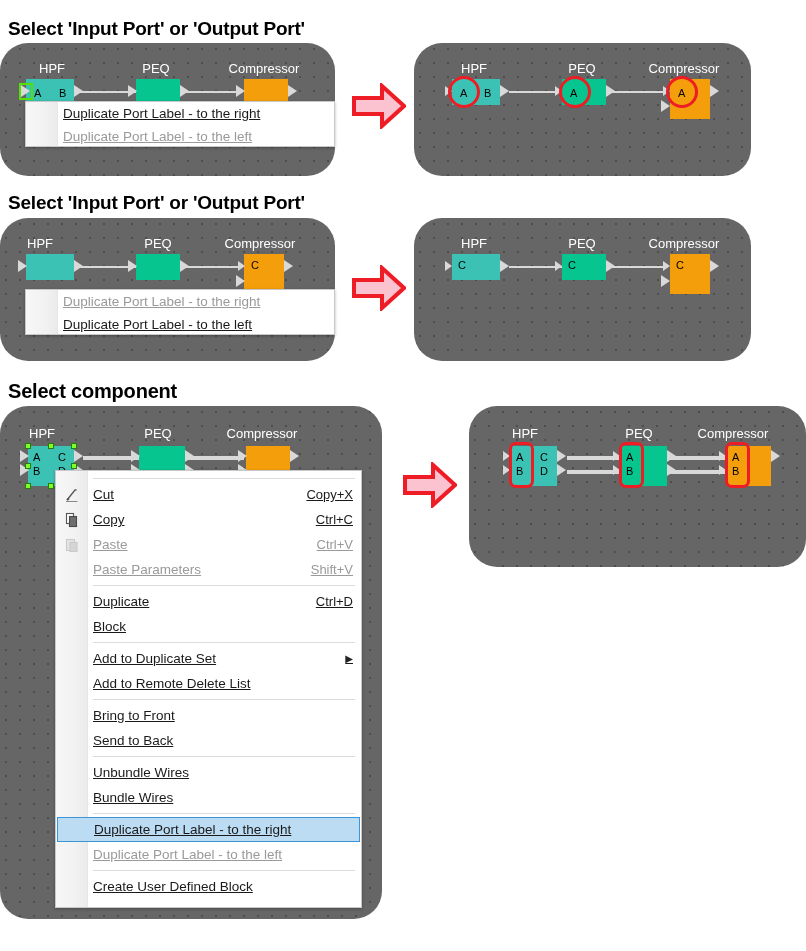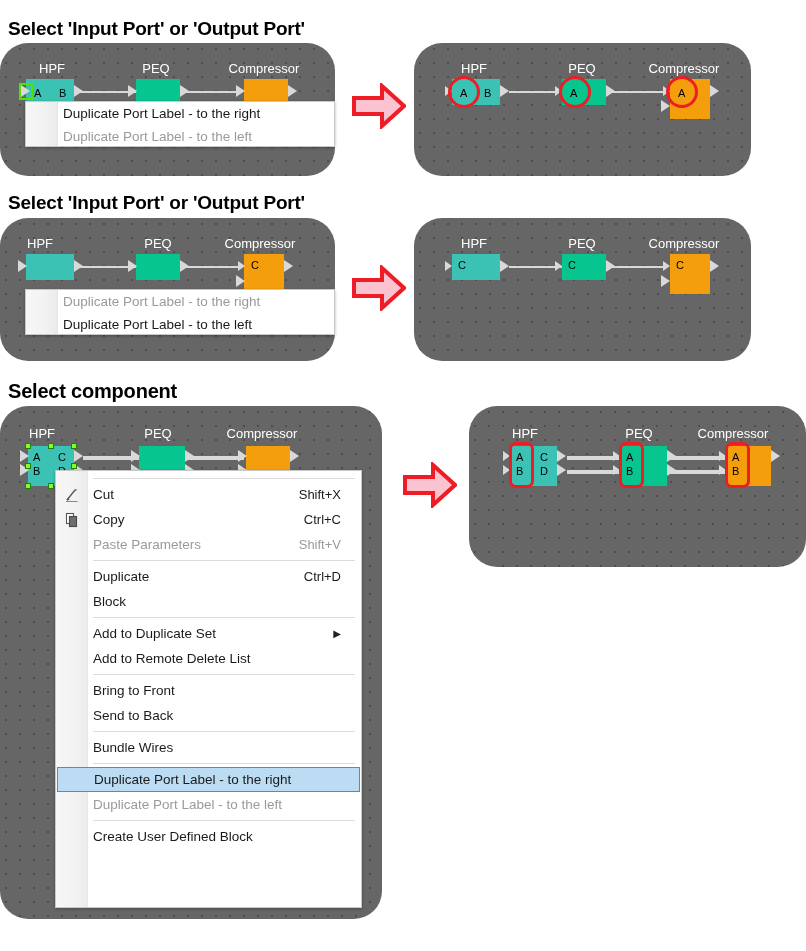--- a/index.html
+++ b/index.html
@@ -60,22 +60,22 @@
     box-sizing:border-box;
     font-family:"Liberation Sans", sans-serif;
   }
   .menu .gutter{
     position:absolute;left:0;top:0;bottom:0;width:31px;
     background:linear-gradient(to right,#f7f7f7 0%,#f2f2f2 60%,#ebebeb 100%);
     border-right:1px solid #e6e6e6;
   }
   .mi{
     position:relative;display:flex;align-items:center;
-    height:25px;padding-left:37px;padding-right:20px;
-    font-size:13.5px;color:#1a1a1a;white-space:nowrap;z-index:2;
+    height:25px;padding-left:37px;padding-right:8px;
+    font-size:13.5px;color:#1a1a1a;white-space:nowrap;z-index:2;text-decoration:underline;
   }
   .mi.disabled{color:#9a9a9a;}
   .mi .accel{margin-left:auto;padding-left:28px;font-size:13px;}
   .mi .mlabel{flex:0 0 auto;}
   .mi .sub-arrow{margin-left:auto;padding-left:28px;font-size:10px;color:#222;}
   .mi.selected{
     background:#bcdcf4;border:1px solid #3c93d6;
     height:23px;margin:0 1px;padding-left:36px;
   }
   .sep{height:1px;background:#dcdcdc;margin:3px 6px 3px 37px;position:relative;z-index:2;}
@@ -275,31 +275,39 @@
       <div id="ctx-items">
           <div class="sep"></div>
           <div class="mi">
             <span class="mi-ico"><svg viewBox="0 0 16 16" width="16" height="16">
                 <path d="M3 13 L11 3" stroke="#555" stroke-width="1.3" fill="none"></path>
                 <path d="M10.4 2.4 L12.6 2.1 L12.2 4.3 Z" fill="#555"></path>
                 <path d="M3 13 L5 11.5" stroke="#555" stroke-width="2" fill="none"></path>
                 <path d="M2 14.5 L13.5 14.5" stroke="#888" stroke-width="1" fill="none"></path>
               </svg></span>
             <span class="mlabel">Cut</span>
-            <span class="accel">Shift+X</span>
+            <span class="accel">Copy+X</span>
           </div>
           <div class="mi">
             <span class="mi-ico"><svg viewBox="0 0 16 16" width="16" height="16">
                 <rect x="2.5" y="1.5" width="7" height="10" fill="#fff" stroke="#555" stroke-width="1.1"></rect>
                 <rect x="5.5" y="4.5" width="7" height="10" fill="#6f6f6f" stroke="#4a4a4a" stroke-width="1.1"></rect>
               </svg></span>
             <span class="mlabel">Copy</span>
             <span class="accel">Ctrl+C</span>
           </div>
           <div class="mi disabled">
+            <span class="mi-ico"><svg viewBox="0 0 16 16" width="16" height="16" opacity="0.45">
+                <rect x="2.5" y="2.5" width="8" height="11" fill="#cfcfcf" stroke="#9a9a9a" stroke-width="1.1"></rect>
+                <rect x="6" y="5.5" width="7" height="9" fill="#b4b4b4" stroke="#9a9a9a" stroke-width="1.1"></rect>
+              </svg></span>
+            <span class="mlabel">Paste</span>
+            <span class="accel">Ctrl+V</span>
+          </div>
+          <div class="mi disabled">
             <span class="mlabel">Paste Parameters</span>
             <span class="accel">Shift+V</span>
           </div>
           <div class="sep"></div>
           <div class="mi">
             <span class="mlabel">Duplicate</span>
             <span class="accel">Ctrl+D</span>
           </div>
           <div class="mi">
             <span class="mlabel">Block</span>
@@ -313,20 +321,23 @@
             <span class="mlabel">Add to Remote Delete List</span>
           </div>
           <div class="sep"></div>
           <div class="mi">
             <span class="mlabel">Bring to Front</span>
           </div>
           <div class="mi">
             <span class="mlabel">Send to Back</span>
           </div>
           <div class="sep"></div>
+          <div class="mi">
+            <span class="mlabel">Unbundle Wires</span>
+          </div>
           <div class="mi">
             <span class="mlabel">Bundle Wires</span>
           </div>
           <div class="sep"></div>
           <div class="mi selected">
             <span class="mlabel">Duplicate Port Label - to the right</span>
           </div>
           <div class="mi disabled">
             <span class="mlabel">Duplicate Port Label - to the left</span>
           </div>

